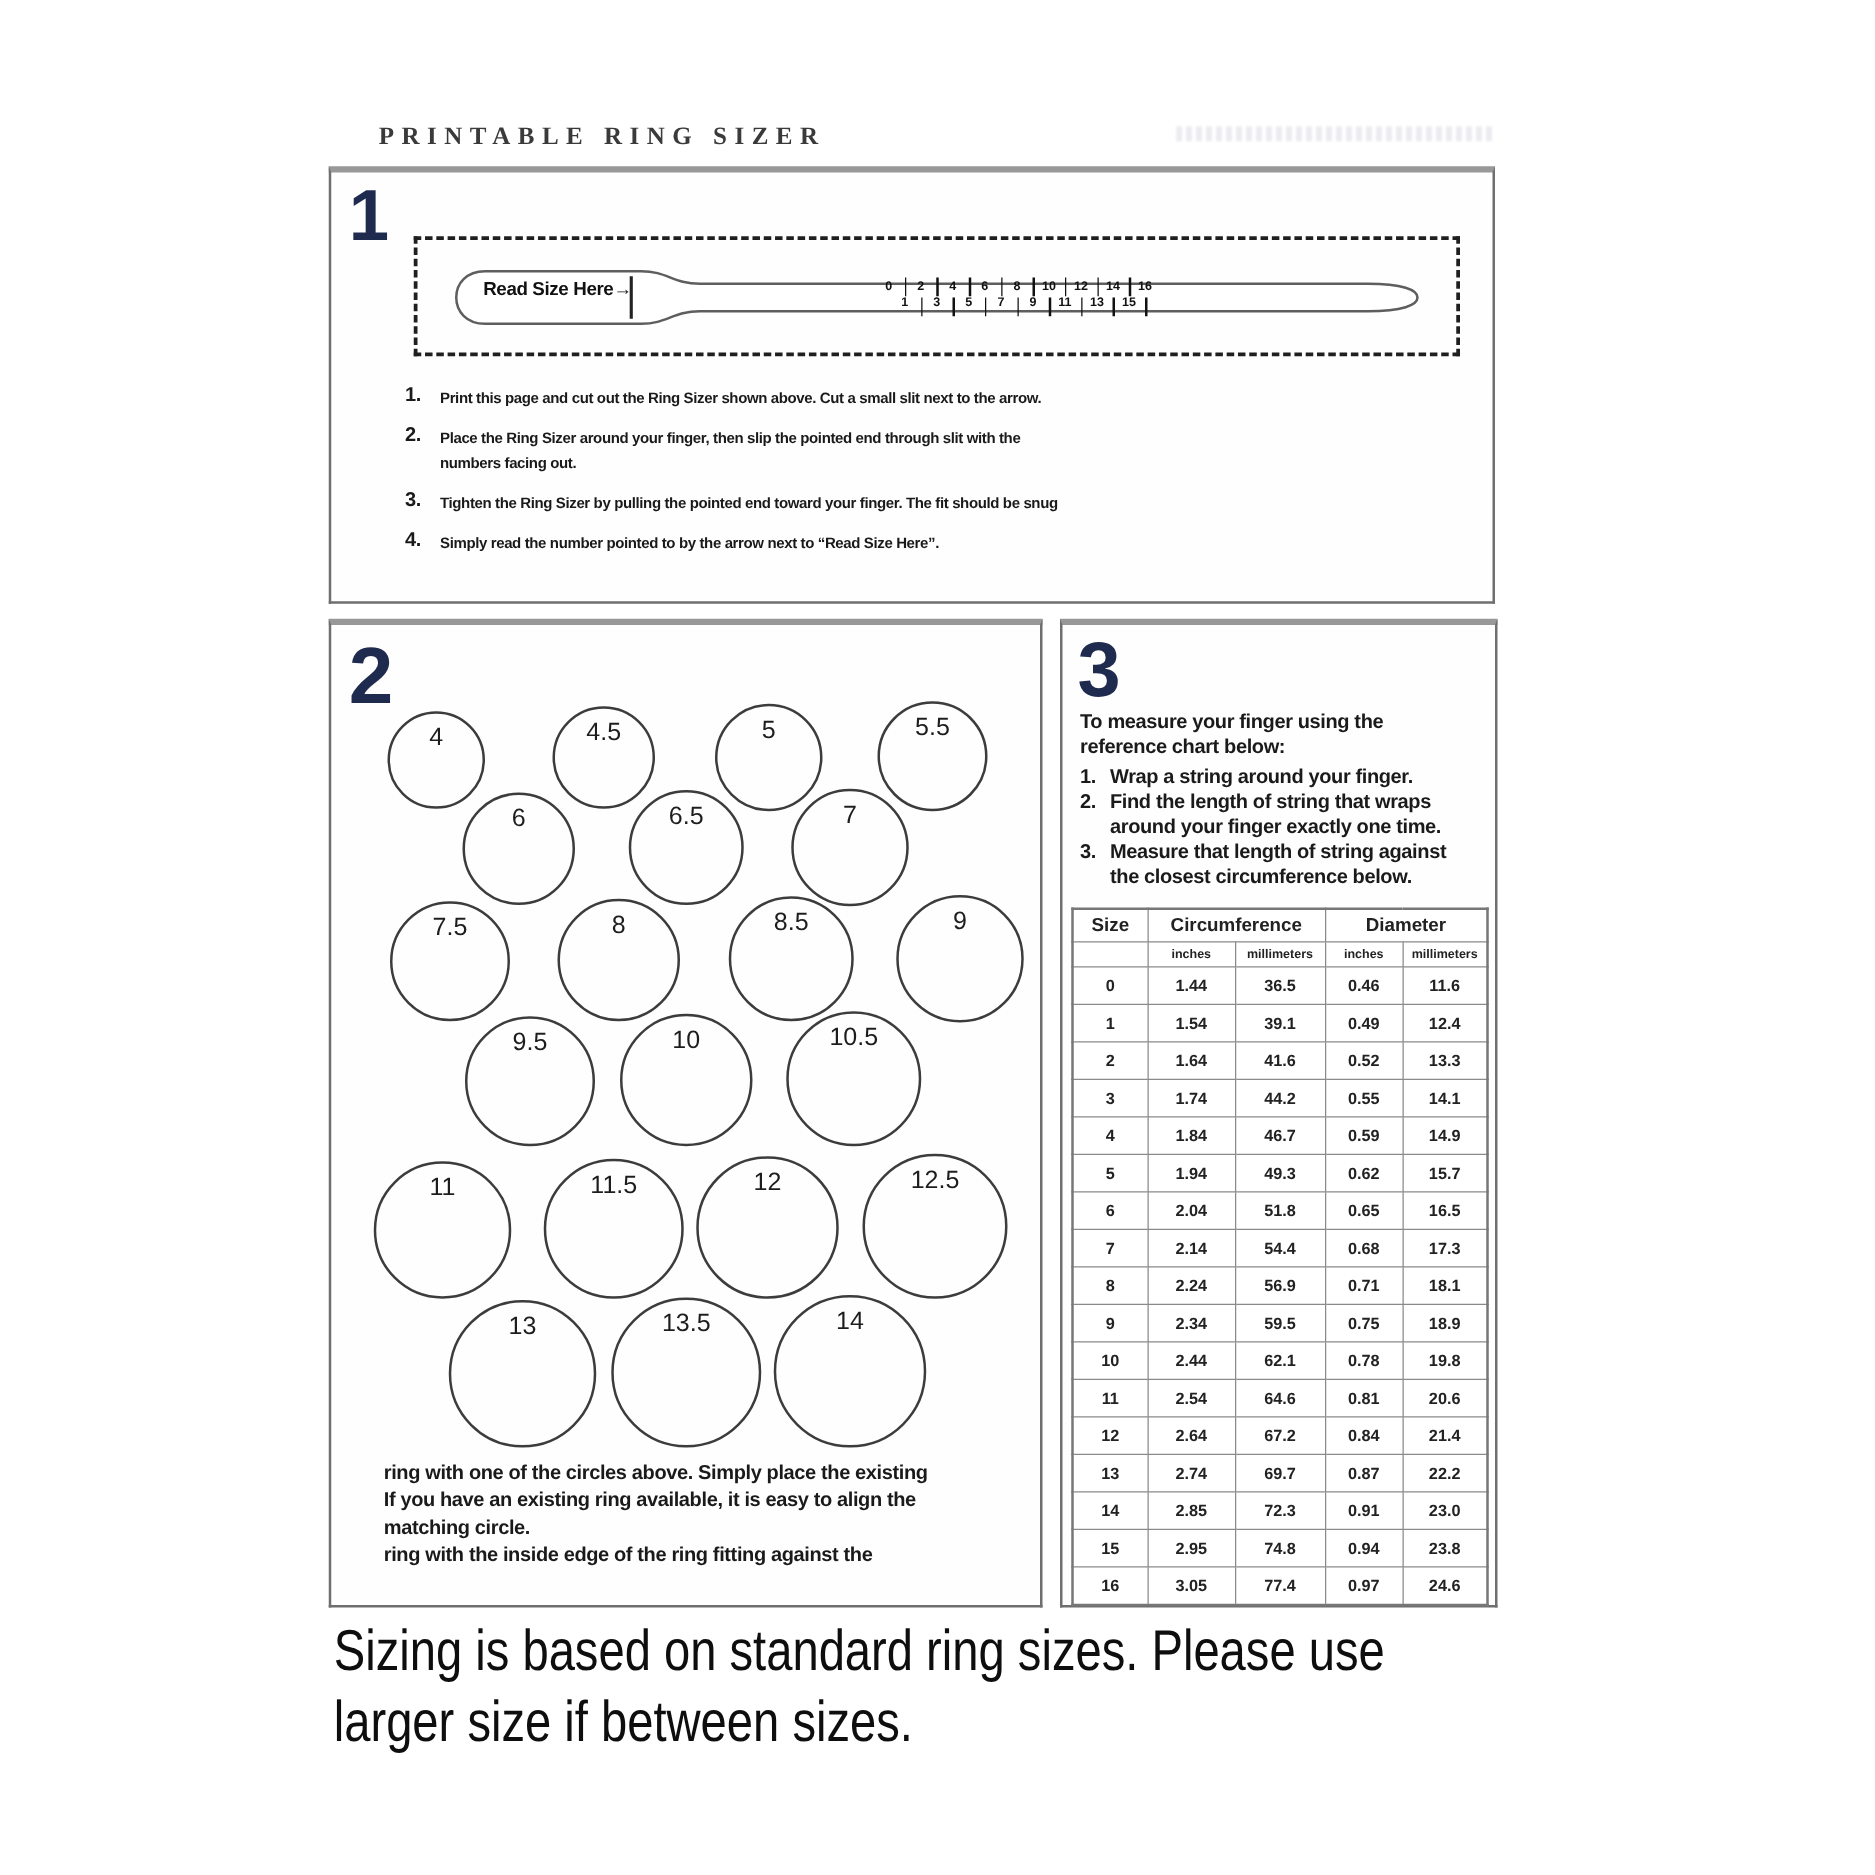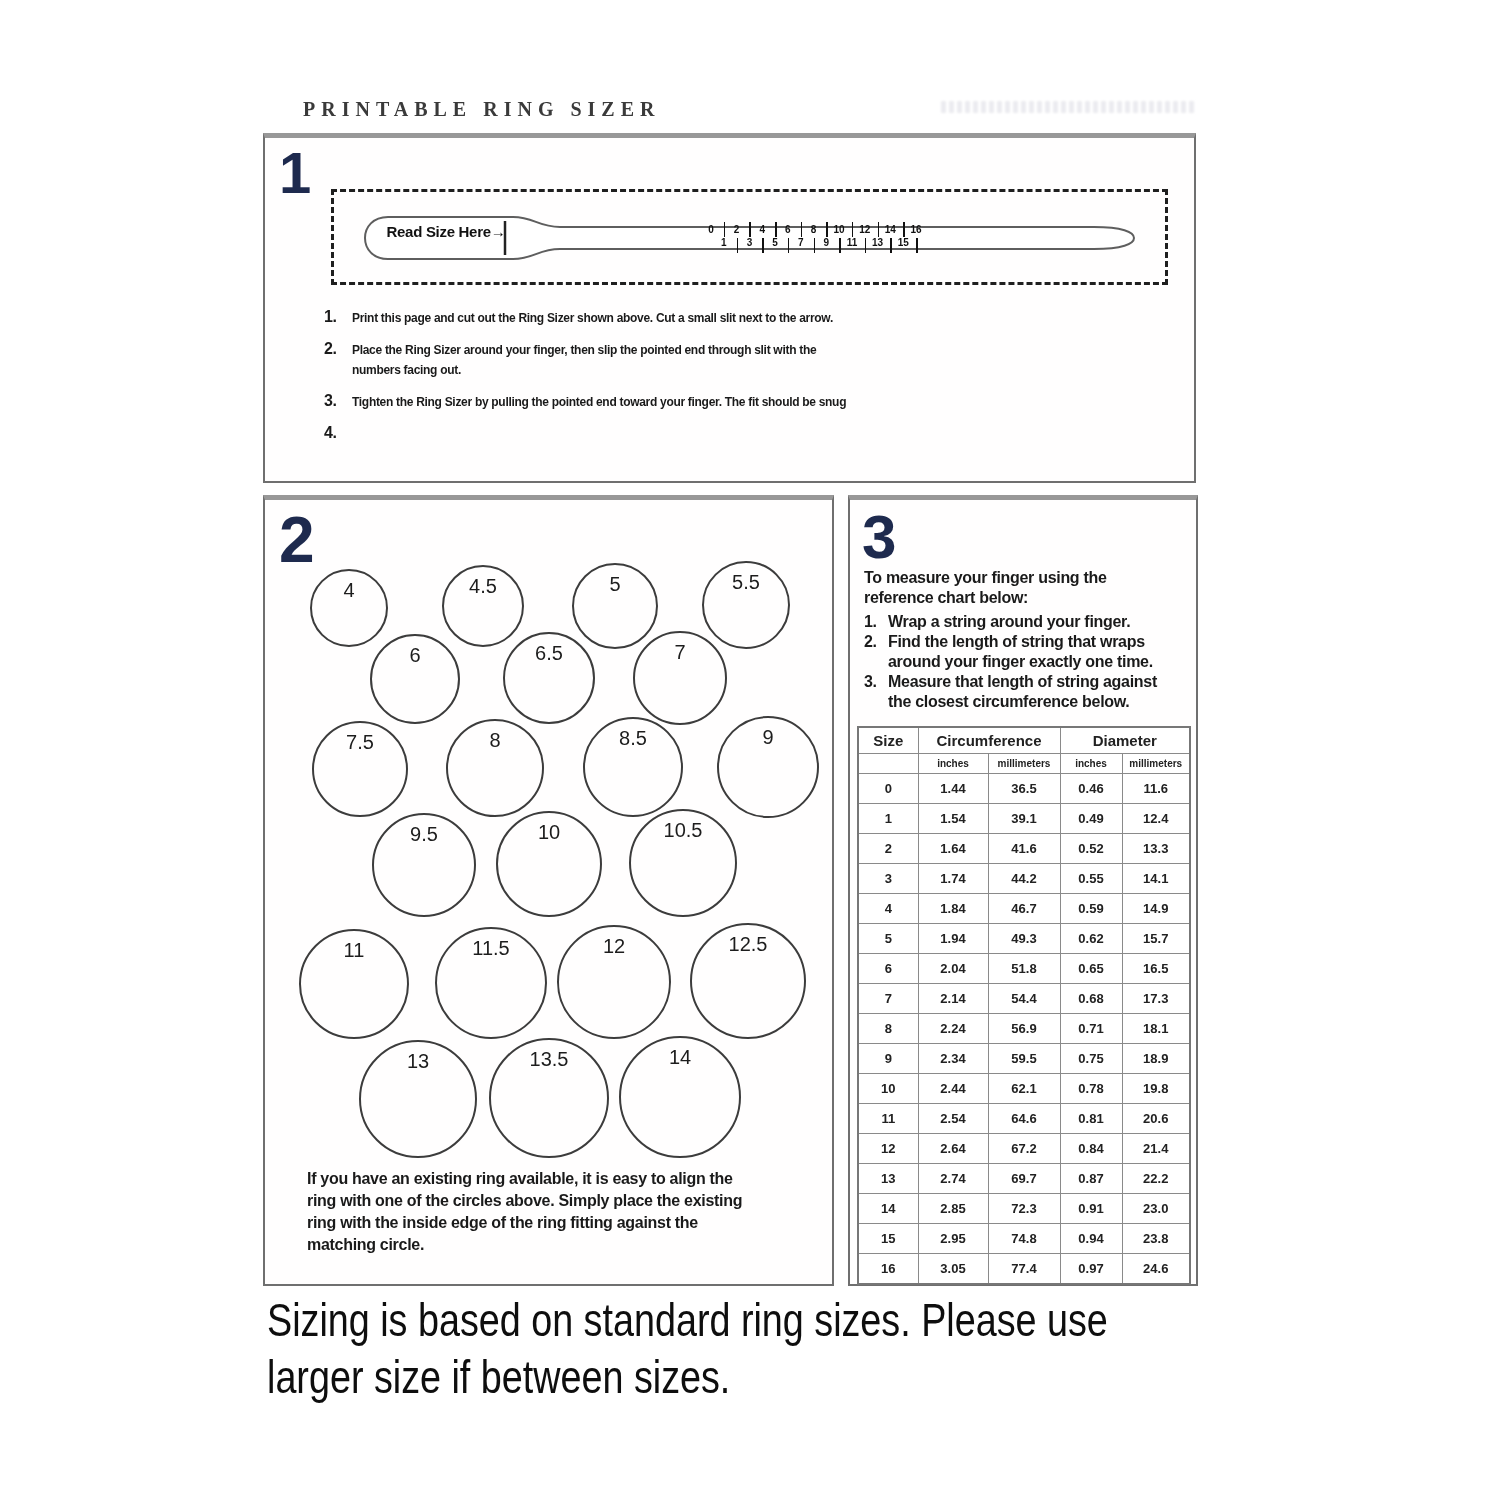--- a/index.html
+++ b/index.html
@@ -121,20 +121,23 @@
           </div>
         </div>
         <div class="inst-row">
           <span class="inst-num">3.</span>
           <div class="inst-text">
             <div>Tighten the Ring Sizer by pulling the pointed end toward your finger. The fit should be snug</div>
           </div>
         </div>
         <div class="inst-row">
           <span class="inst-num">4.</span>
+          <div class="inst-text">
+            <div>Simply read the number pointed to by the arrow next to “Read Size Here”.</div>
+          </div>
         </div>
       </div>
   </div>
 
   <div id="box2" class="panel">
     <div id="num2" class="big-num">2</div>
     <div id="ring-circles">
         <div class="circle" style="left: 45px; top: 69px; width: 74px; height: 74px;">
           <div class="circle-label">4</div>
         </div>
@@ -193,24 +196,24 @@
           <div class="circle-label">13</div>
         </div>
         <div class="circle" style="left: 224px; top: 538px; width: 116px; height: 116px;">
           <div class="circle-label">13.5</div>
         </div>
         <div class="circle" style="left: 354px; top: 536px; width: 118px; height: 118px;">
           <div class="circle-label">14</div>
         </div>
       </div>
     <div id="ring-note">
+        <div>ring with one of the circles above. Simply place the existing</div>
         <div>If you have an existing ring available, it is easy to align the</div>
-        <div>ring with one of the circles above. Simply place the existing</div>
+        <div>matching circle.</div>
         <div>ring with the inside edge of the ring fitting against the</div>
-        <div>matching circle.</div>
       </div>
   </div>
 
   <div id="box3" class="panel">
     <div id="num3" class="big-num">3</div>
     <div id="s3-intro">
         <div>To measure your finger using the</div>
         <div>reference chart below:</div>
       </div>
     <div id="s3-steps">

